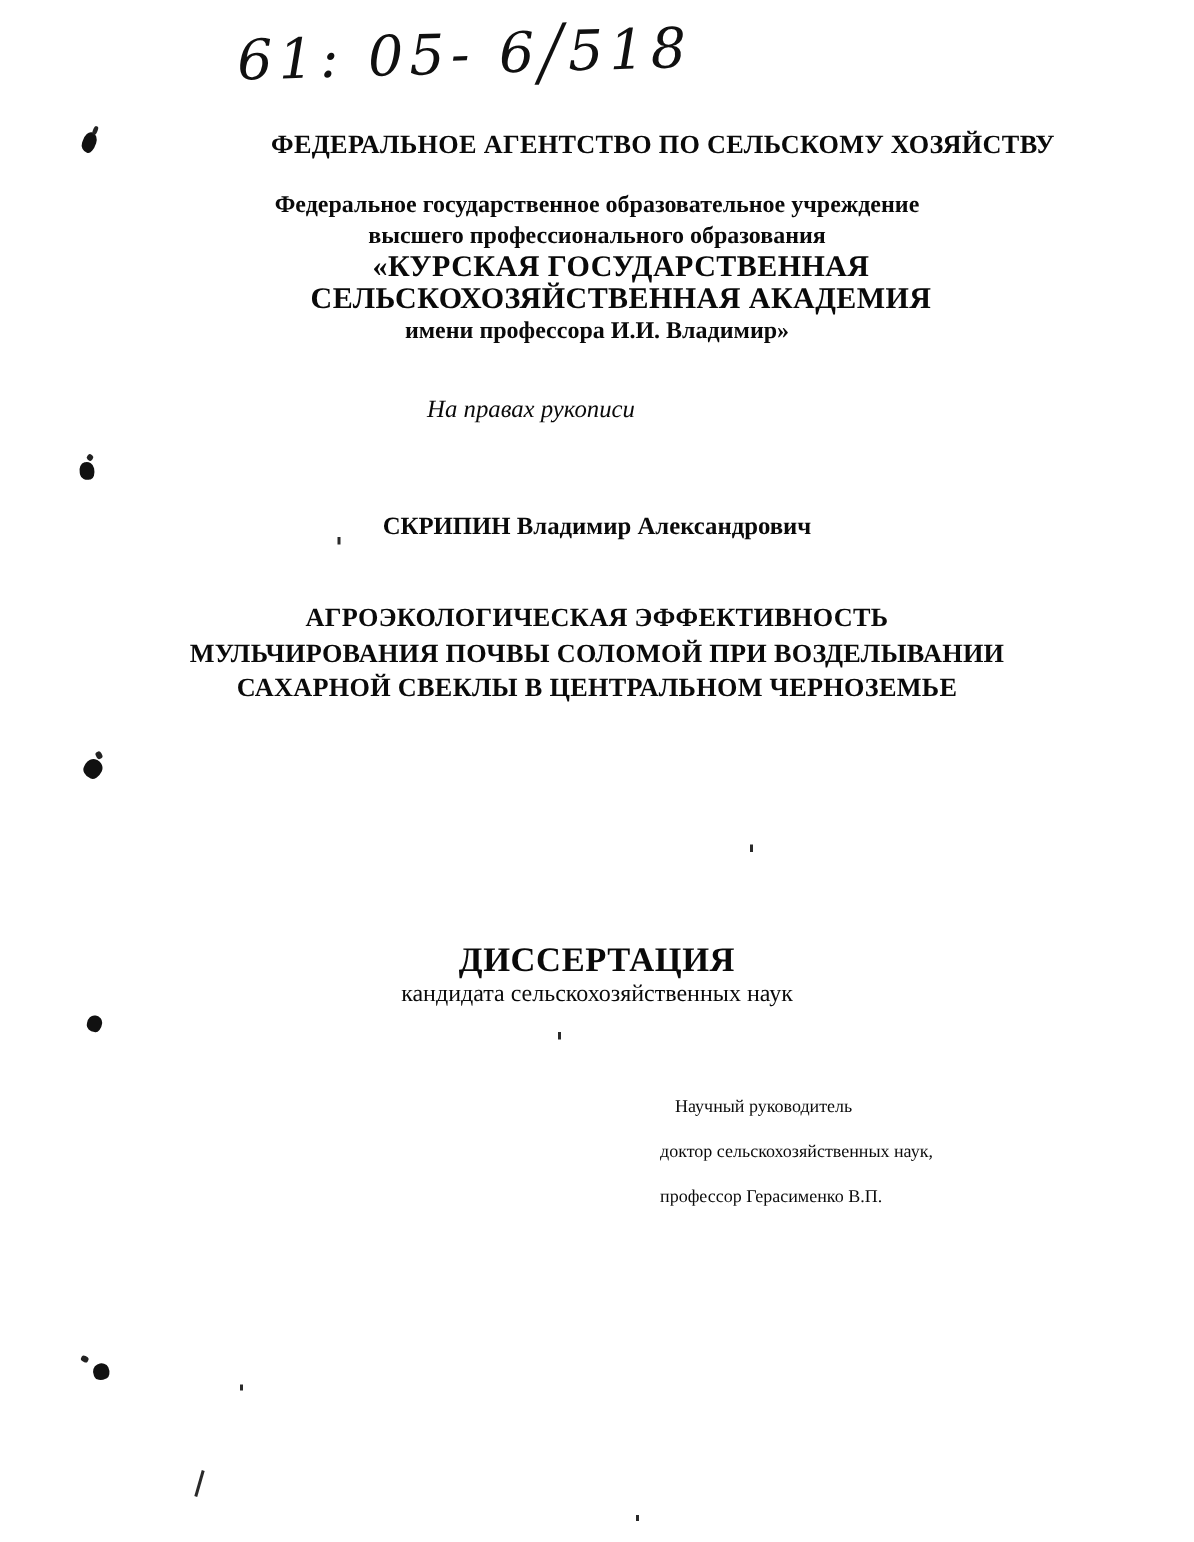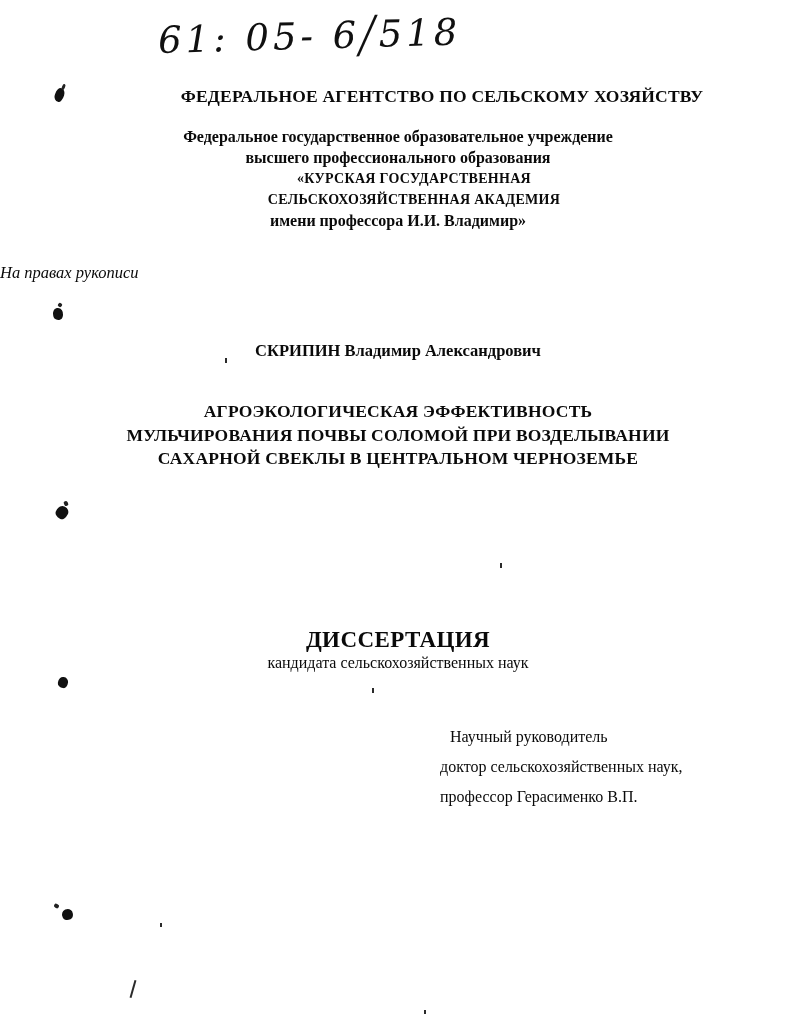--- a/index.html
+++ b/index.html
@@ -61,26 +61,26 @@
   }
 
   .institution {
     top: 126px;
     font-weight: bold;
     line-height: 21px;
   }
   .institution .l1,
   .institution .l2 { font-size: 16px; }
   .institution .l3,
-  .institution .l4 { font-size: 14px; letter-spacing: 0.3px; margin-left: 32px; }
+  .institution .l4 { font-size: 20px; letter-spacing: 0.3px; margin-left: 32px; }
   .institution .l5 { font-size: 16px; }
 
   .manuscript-note {
     top: 263px;
-    text-align: left;
+    text-align: center;
     padding-right: 88px;
     font-style: italic;
     font-size: 16.5px;
     box-sizing: border-box;
   }
 
   .author {
     top: 341px;
     font-weight: bold;
     font-size: 16.5px;
@@ -111,21 +111,21 @@
     letter-spacing: 0.4px;
     margin-top: 28px;
   }
   .degree .d2,
   .degree .d3 { font-size: 16px; }
 
   .advisor {
     top: 722px;
     text-align: left;
     padding-left: 440px;
-    font-size: 16px;
+    font-size: 12px;
     line-height: 30px;
     box-sizing: border-box;
   }
   .advisor .a1 { padding-left: 10px; }
 
   .place-year {
     top: 919px;
     font-size: 17px;
     letter-spacing: 0.6px;
   }

